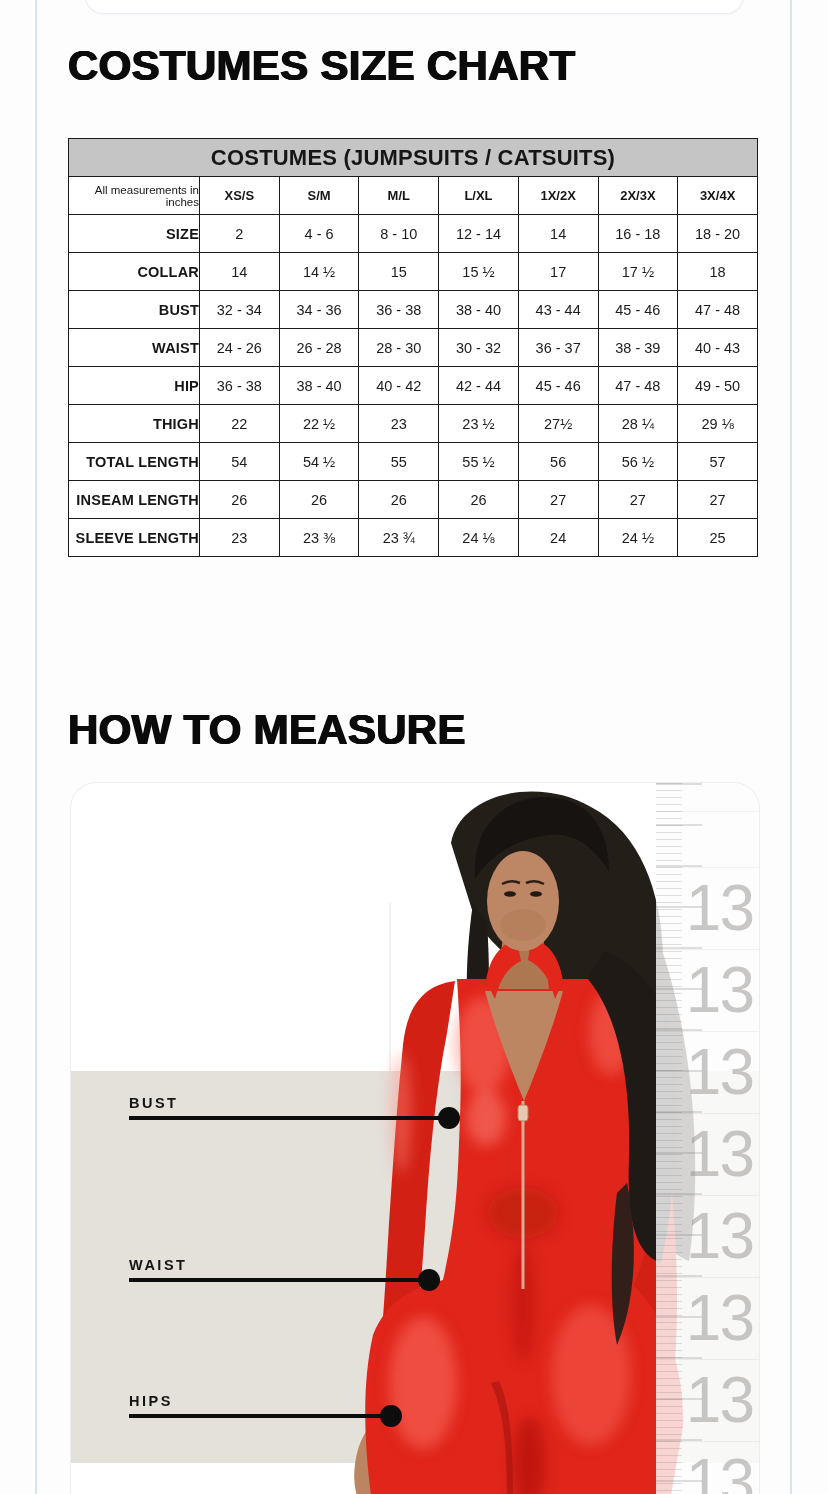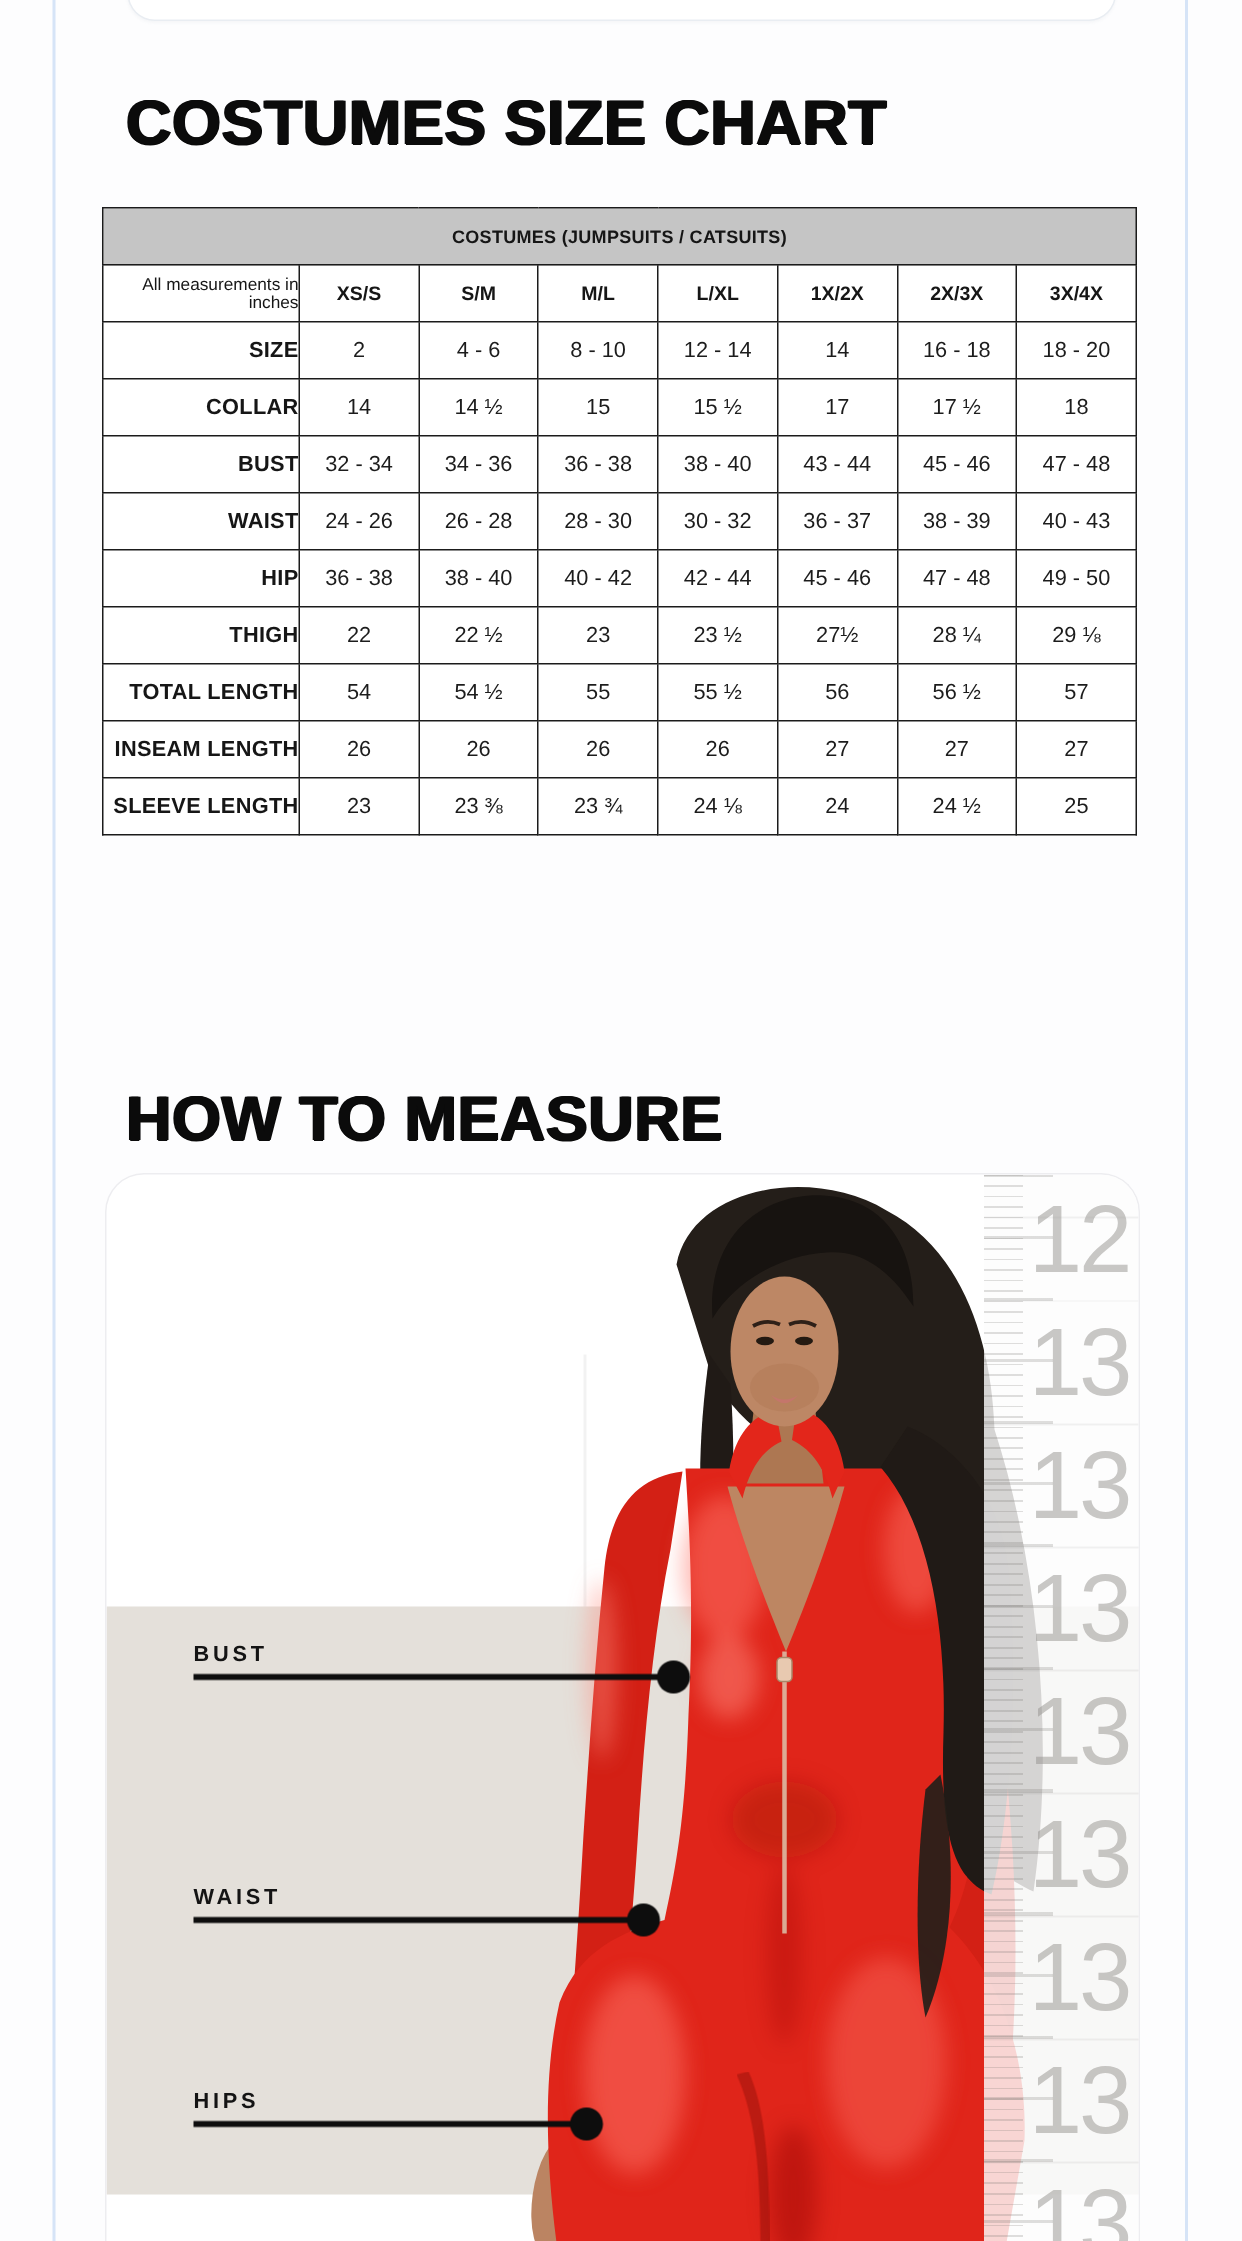--- a/index.html
+++ b/index.html
@@ -11,37 +11,37 @@
   .gutter-line{position:absolute;top:0;bottom:0;width:2px;background:#d6e4f7;}
   .gutter-line.left{left:35px;}
   .gutter-line.right{left:790px;}
   
   .top-card-remnant{
     position:absolute;left:85px;top:-14px;width:657px;height:27px;
     background:#fff;border:1px solid #e9edf2;border-top:none;
     border-radius:0 0 18px 18px;box-shadow:0 1px 2px rgba(120,130,150,.06);
   }
   .big-title{
-    position:absolute;margin:16px;color:#0b0b0b;font-size:42px;font-weight:bold;
+    position:absolute;margin:0;color:#0b0b0b;font-size:42px;font-weight:bold;
     letter-spacing:.3px;white-space:nowrap;
     text-shadow:.8px 0 currentColor,-.8px 0 currentColor,0 .4px currentColor;
   }
   .t1{left:68px;top:42px;}
   .t2{left:68px;top:706px;}
 
   
   table.size-table{
     position:absolute;left:68px;top:138px;width:690px;
     border-collapse:collapse;table-layout:fixed;background:#fff;
   }
   .size-table th,.size-table td{
     border:1.5px solid #1b1b1b;height:37px;padding:0;color:#161616;
     font-family:"Liberation Sans",sans-serif;
   }
-  .span-header{background:#c5c5c5;font-size:12px;font-weight:bold;text-align:center;letter-spacing:.2px;}
+  .span-header{background:#c5c5c5;font-size:22px;font-weight:bold;text-align:center;letter-spacing:.2px;}
   .note{font-size:11.5px;font-weight:normal;text-align:right;}
   .col-h{font-size:13px;font-weight:bold;text-align:center;}
   .row-label{font-size:14.5px;font-weight:bold;text-align:right;padding-left:9px;letter-spacing:.2px;}
   .size-table td{font-size:14.5px;text-align:center;font-weight:normal;color:#1c1c1c;}
 
   
   .photo-card{
     position:absolute;left:70px;top:782px;width:688px;height:712px;
     background:#fff;border:1px solid #ededf0;border-bottom:none;
     border-radius:26px 26px 0 0;overflow:hidden;
@@ -271,21 +271,20 @@
 
     <path d="M404,96 C400,38 440,12 478,14 C516,16 538,44 538,88 C520,60 500,50 480,52 C450,54 420,70 404,96 Z" fill="#171310"></path>
     <path d="M516,195 C548,232 560,300 558,372 C556,432 562,470 590,480 C602,430 608,350 602,270 C598,210 560,178 534,168 Z" fill="#201a16"></path>
     <path d="M556,400 C568,460 564,520 546,562 C538,520 540,458 546,410 Z" fill="#241e19" opacity="0.92"></path>
   </svg>
 
   <div class="tape">
     <div class="ticks-small"></div>
     <div class="ticks-big"></div>
     <div class="tape-sep"></div>
-  <span class="tape-num" style="top: 6px;">12</span>
       <span class="tape-num" style="top: 88px;">13</span>
       <span class="tape-num" style="top: 170px;">13</span>
       <span class="tape-num" style="top: 252px;">13</span>
       <span class="tape-num" style="top: 334px;">13</span>
       <span class="tape-num" style="top: 416px;">13</span>
       <span class="tape-num" style="top: 498px;">13</span>
       <span class="tape-num" style="top: 580px;">13</span>
       <span class="tape-num" style="top: 662px;">13</span>
     </div>
 

